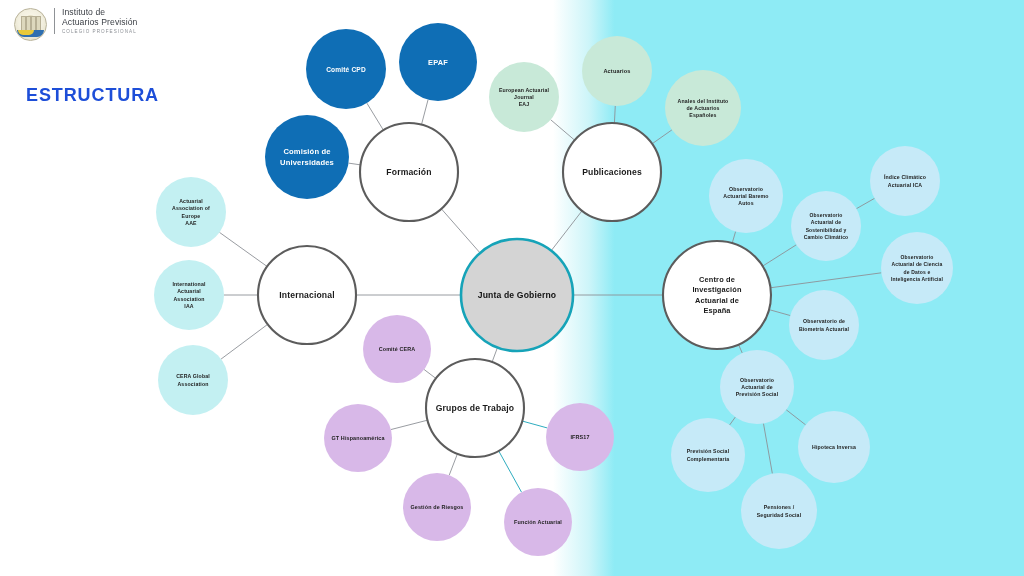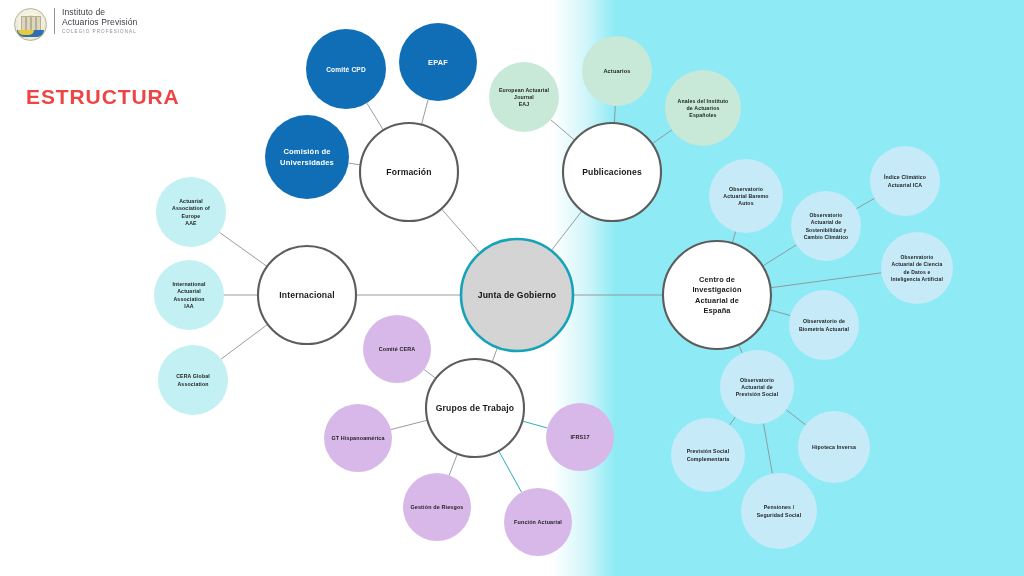--- a/index.html
+++ b/index.html
@@ -24,21 +24,21 @@
   .logo-mark .c1{left:6px;} .logo-mark .c2{left:11px;} .logo-mark .c3{left:16px;} .logo-mark .c4{left:21px;}
   .logo-mark .dome{position:absolute;left:11px;bottom:19px;width:9px;height:6px;background:#e6e1c6;border-radius:9px 9px 0 0;}
   .logo-mark .wave{position:absolute;left:2px;bottom:3px;width:27px;height:7px;background:#2f6fb0;border-radius:0 0 14px 14px;}
   .logo-mark .wave2{position:absolute;left:3px;bottom:5px;width:16px;height:5px;background:#e8c93a;border-radius:0 0 12px 12px;}
   .logo-bar{width:1px;height:26px;background:#8f9296;flex:0 0 auto;}
   .logo-txt{display:flex;flex-direction:column;line-height:1.14;}
   .logo-txt .l1,.logo-txt .l2{font-size:8.6px;color:#3b3f45;letter-spacing:0.1px;}
   .logo-txt .l3{font-size:4.6px;color:#8b8f95;letter-spacing:1.05px;margin-top:1.5px;}
   #pageTitle{
     position:absolute;left:26px;top:85px;
-    font-size:21px;font-weight:bold;color:#ef4444;letter-spacing:0.9px;
+    font-size:18px;font-weight:bold;color:#1d4ed8;letter-spacing:0.9px;
   }
   text{font-family:"Liberation Sans",sans-serif;}
 </style>
 </head>
 <body>
 
 <div id="bg"></div>
 
 <div class="hdr">
   <div class="logo-mark">

